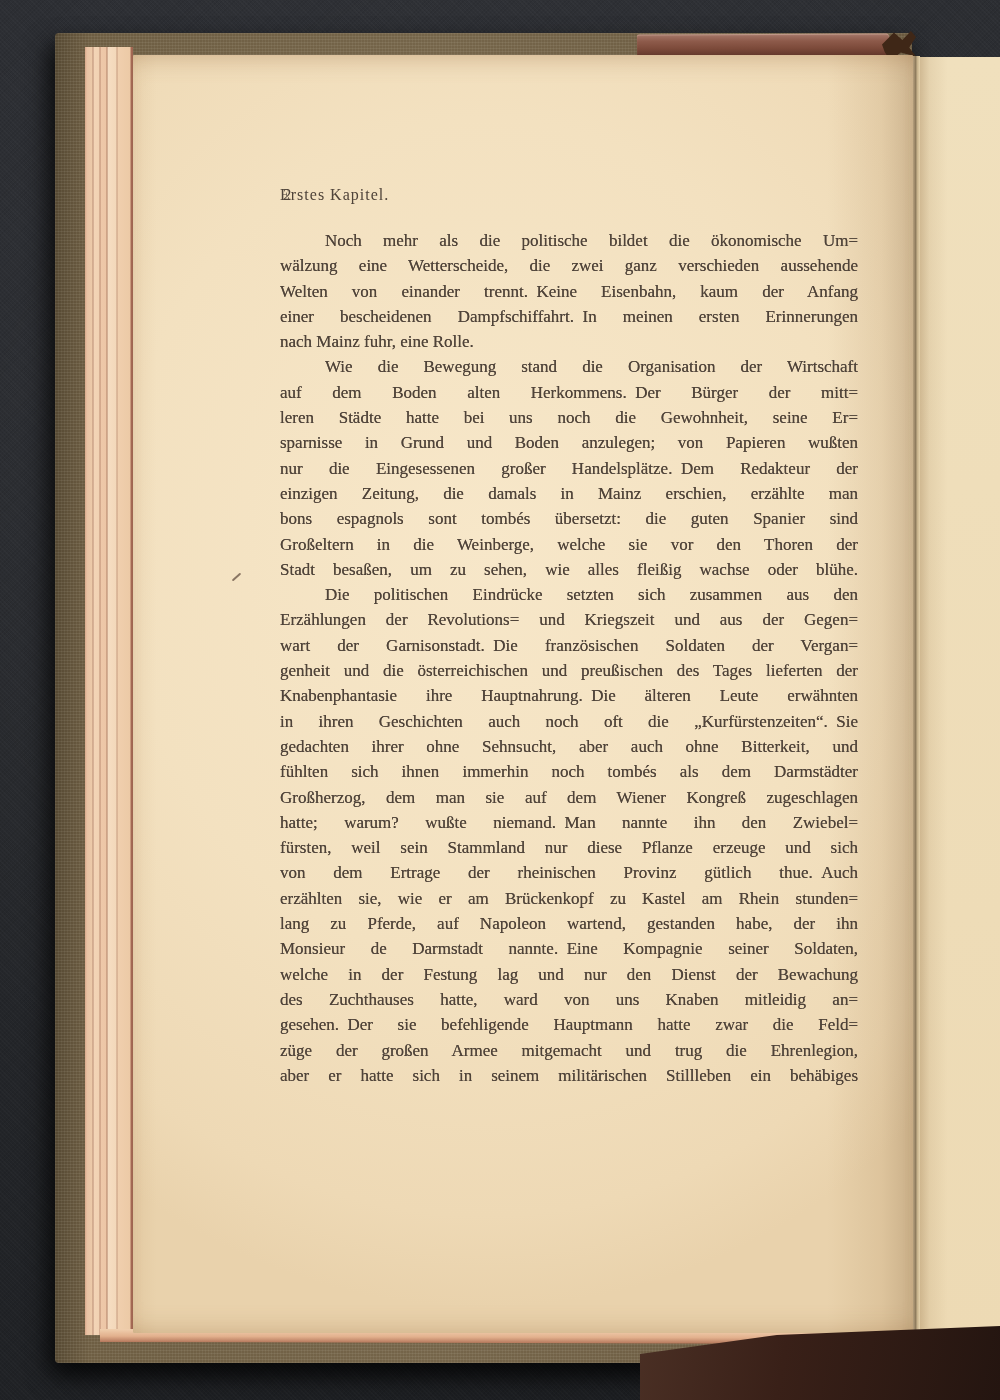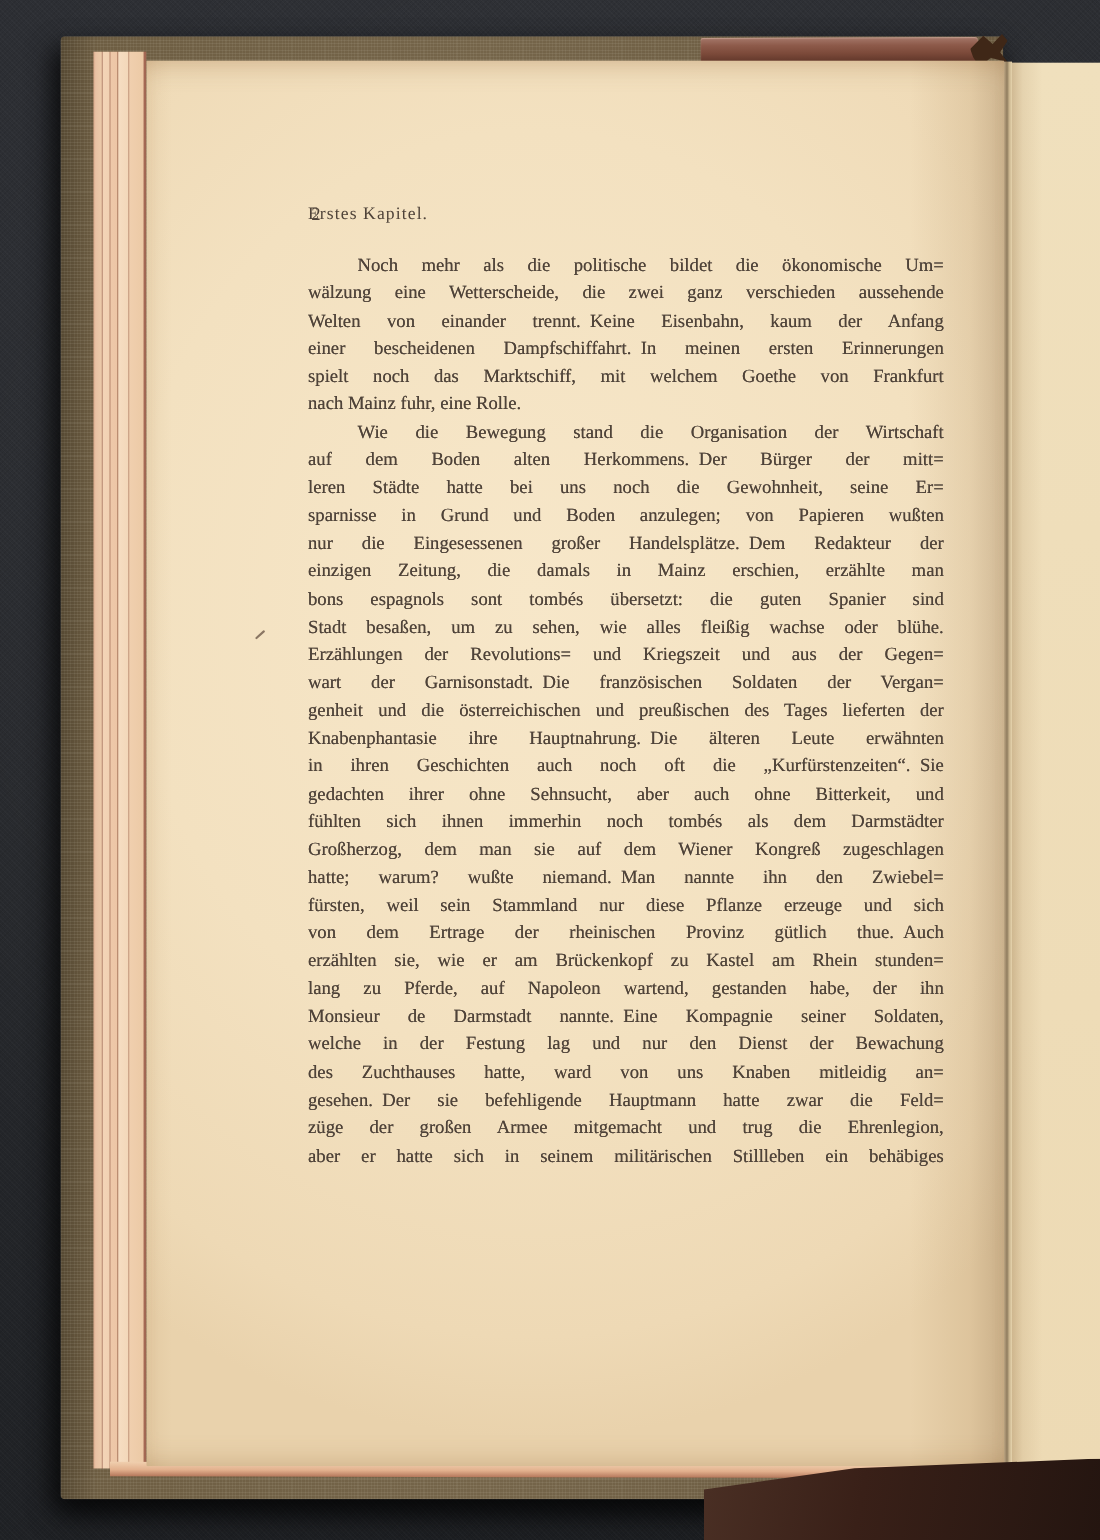--- a/index.html
+++ b/index.html
@@ -113,30 +113,31 @@
     <div class="page-header">
       <span class="page-number">2</span>
       <span class="running-title">Erstes Kapitel.</span>
     </div>
     <div class="margin-mark"></div>
     <div class="textbody" id="textbody">
         <div class="line indent">Noch mehr als die politische bildet die ökonomische Um=</div>
         <div class="line">wälzung eine Wetterscheide, die zwei ganz verschieden aussehende</div>
         <div class="line">Welten von einander trennt. Keine Eisenbahn, kaum der Anfang</div>
         <div class="line">einer bescheidenen Dampfschiffahrt. In meinen ersten Erinnerungen</div>
-        <div class="line">spielt noch das Marktschiff, mit welchem Goethe von Frankfurt</div>
         <div class="line short">nach Mainz fuhr, eine Rolle.</div>
         <div class="line indent">Wie die Bewegung stand die Organisation der Wirtschaft</div>
         <div class="line">auf dem Boden alten Herkommens. Der Bürger der mitt=</div>
         <div class="line">leren Städte hatte bei uns noch die Gewohnheit, seine Er=</div>
         <div class="line">sparnisse in Grund und Boden anzulegen; von Papieren wußten</div>
         <div class="line">nur die Eingesessenen großer Handelsplätze. Dem Redakteur der</div>
         <div class="line">einzigen Zeitung, die damals in Mainz erschien, erzählte man</div>
         <div class="line">bons espagnols sont tombés übersetzt: die guten Spanier sind</div>
+        <div class="line">Großeltern in die Weinberge, welche sie vor den Thoren der</div>
         <div class="line">Stadt besaßen, um zu sehen, wie alles fleißig wachse oder blühe.</div>
+        <div class="line indent">Die politischen Eindrücke setzten sich zusammen aus den</div>
         <div class="line">Erzählungen der Revolutions= und Kriegszeit und aus der Gegen=</div>
         <div class="line">wart der Garnisonstadt. Die französischen Soldaten der Vergan=</div>
         <div class="line">genheit und die österreichischen und preußischen des Tages lieferten der</div>
         <div class="line">Knabenphantasie ihre Hauptnahrung. Die älteren Leute erwähnten</div>
         <div class="line">in ihren Geschichten auch noch oft die „Kurfürstenzeiten“. Sie</div>
         <div class="line">gedachten ihrer ohne Sehnsucht, aber auch ohne Bitterkeit, und</div>
         <div class="line">fühlten sich ihnen immerhin noch tombés als dem Darmstädter</div>
         <div class="line">Großherzog, dem man sie auf dem Wiener Kongreß zugeschlagen</div>
         <div class="line">hatte; warum? wußte niemand. Man nannte ihn den Zwiebel=</div>
         <div class="line">fürsten, weil sein Stammland nur diese Pflanze erzeuge und sich</div>

